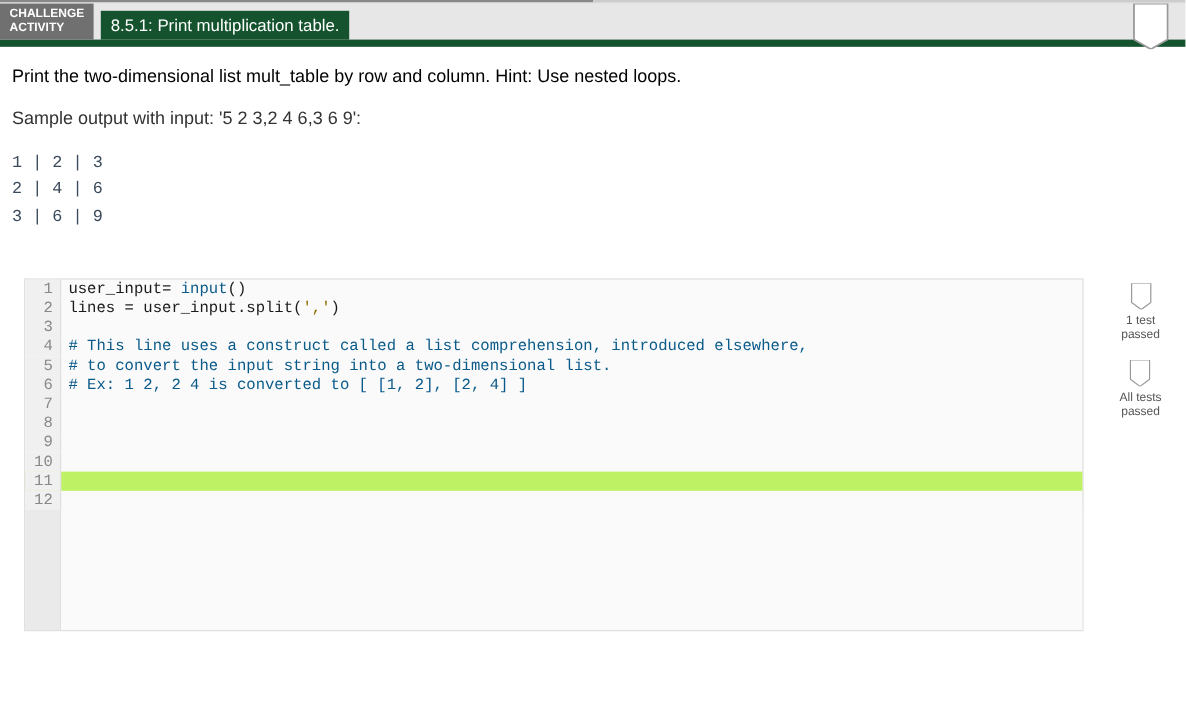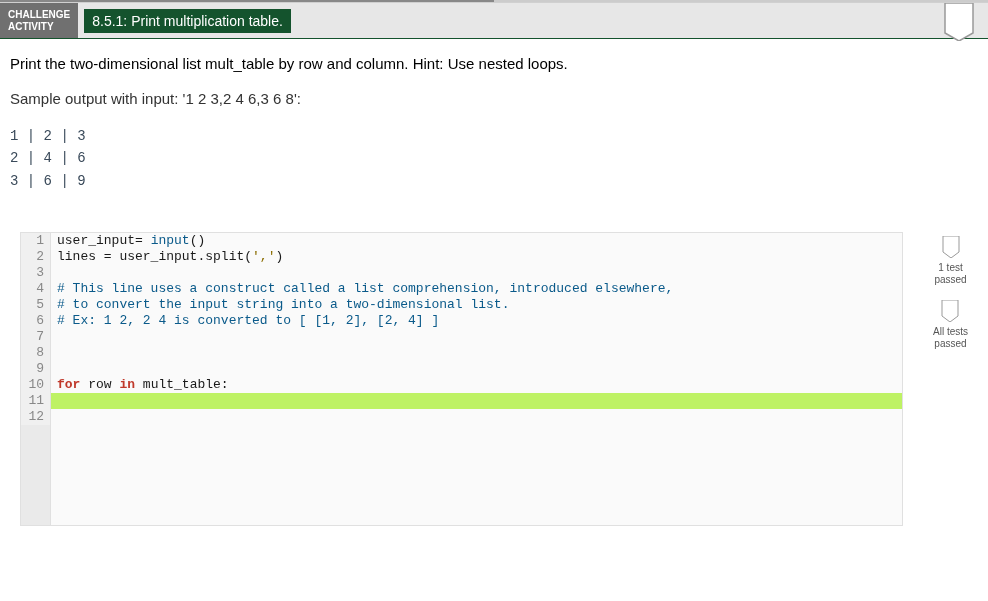--- a/index.html
+++ b/index.html
@@ -14,21 +14,21 @@
   }
   .top-accent {
     height: 3px;
     background: linear-gradient(to right, #888 50%, #ccc 50%);
     border-bottom: 1px solid #d0d0d0;
   }
   .header-bar {
     display: flex;
     align-items: stretch;
     background: #e7e7e7;
-    border-bottom: 1px solid #14532d;
+    border-bottom: 6px solid #14532d;
     height: 36px;
     position: relative;
   }
   .challenge-label {
     background: #707070;
     color: #fff;
     font-size: 10px;
     font-weight: bold;
     line-height: 12px;
     padding: 5px 8px;
@@ -160,21 +160,21 @@
   <div class="challenge-title">8.5.1: Print multiplication table.</div>
   <div class="bookmark-shield">
     <svg width="30" height="38" viewBox="0 0 30 38">
       <path d="M1 0 H29 V30 L15 38 L1 30 Z" fill="#fff" stroke="#999" stroke-width="1.5"></path>
     </svg>
   </div>
 </div>
 
 <div class="content">
   <div class="instruction">Print the two-dimensional list mult_table by row and column. Hint: Use nested loops.</div>
-  <div class="sample-label">Sample output with input: '1 2 3,2 4 6,3 6 8':</div>
+  <div class="sample-label">Sample output with input: '5 2 3,2 4 6,3 6 9':</div>
   <div class="sample-output">1 | 2 | 3
 2 | 4 | 6
 3 | 6 | 9</div>
 
   <div class="workspace">
     <div class="code-area" id="code-area">
         <div class="code-line">
           <div class="gutter">1</div>
           <div class="code"><span class="ident">user_input</span><span class="ident">= </span><span class="builtin">input</span><span class="ident">()</span></div>
         </div>
@@ -204,21 +204,20 @@
         </div>
         <div class="code-line">
           <div class="gutter">8</div>
         </div>
         <div class="code-line">
           <div class="gutter">9</div>
           <div class="code"></div>
         </div>
         <div class="code-line">
           <div class="gutter">10</div>
-          <div class="code"><span class="kw">for</span><span class="ident"> row </span><span class="kw">in</span><span class="ident"> mult_table:</span></div>
         </div>
         <div class="code-line highlight">
           <div class="gutter">11</div>
         </div>
         <div class="code-line">
           <div class="gutter">12</div>
           <div class="code"></div>
         </div>
         <div class="code-area-bottom">
           <div class="code-fill"></div>

